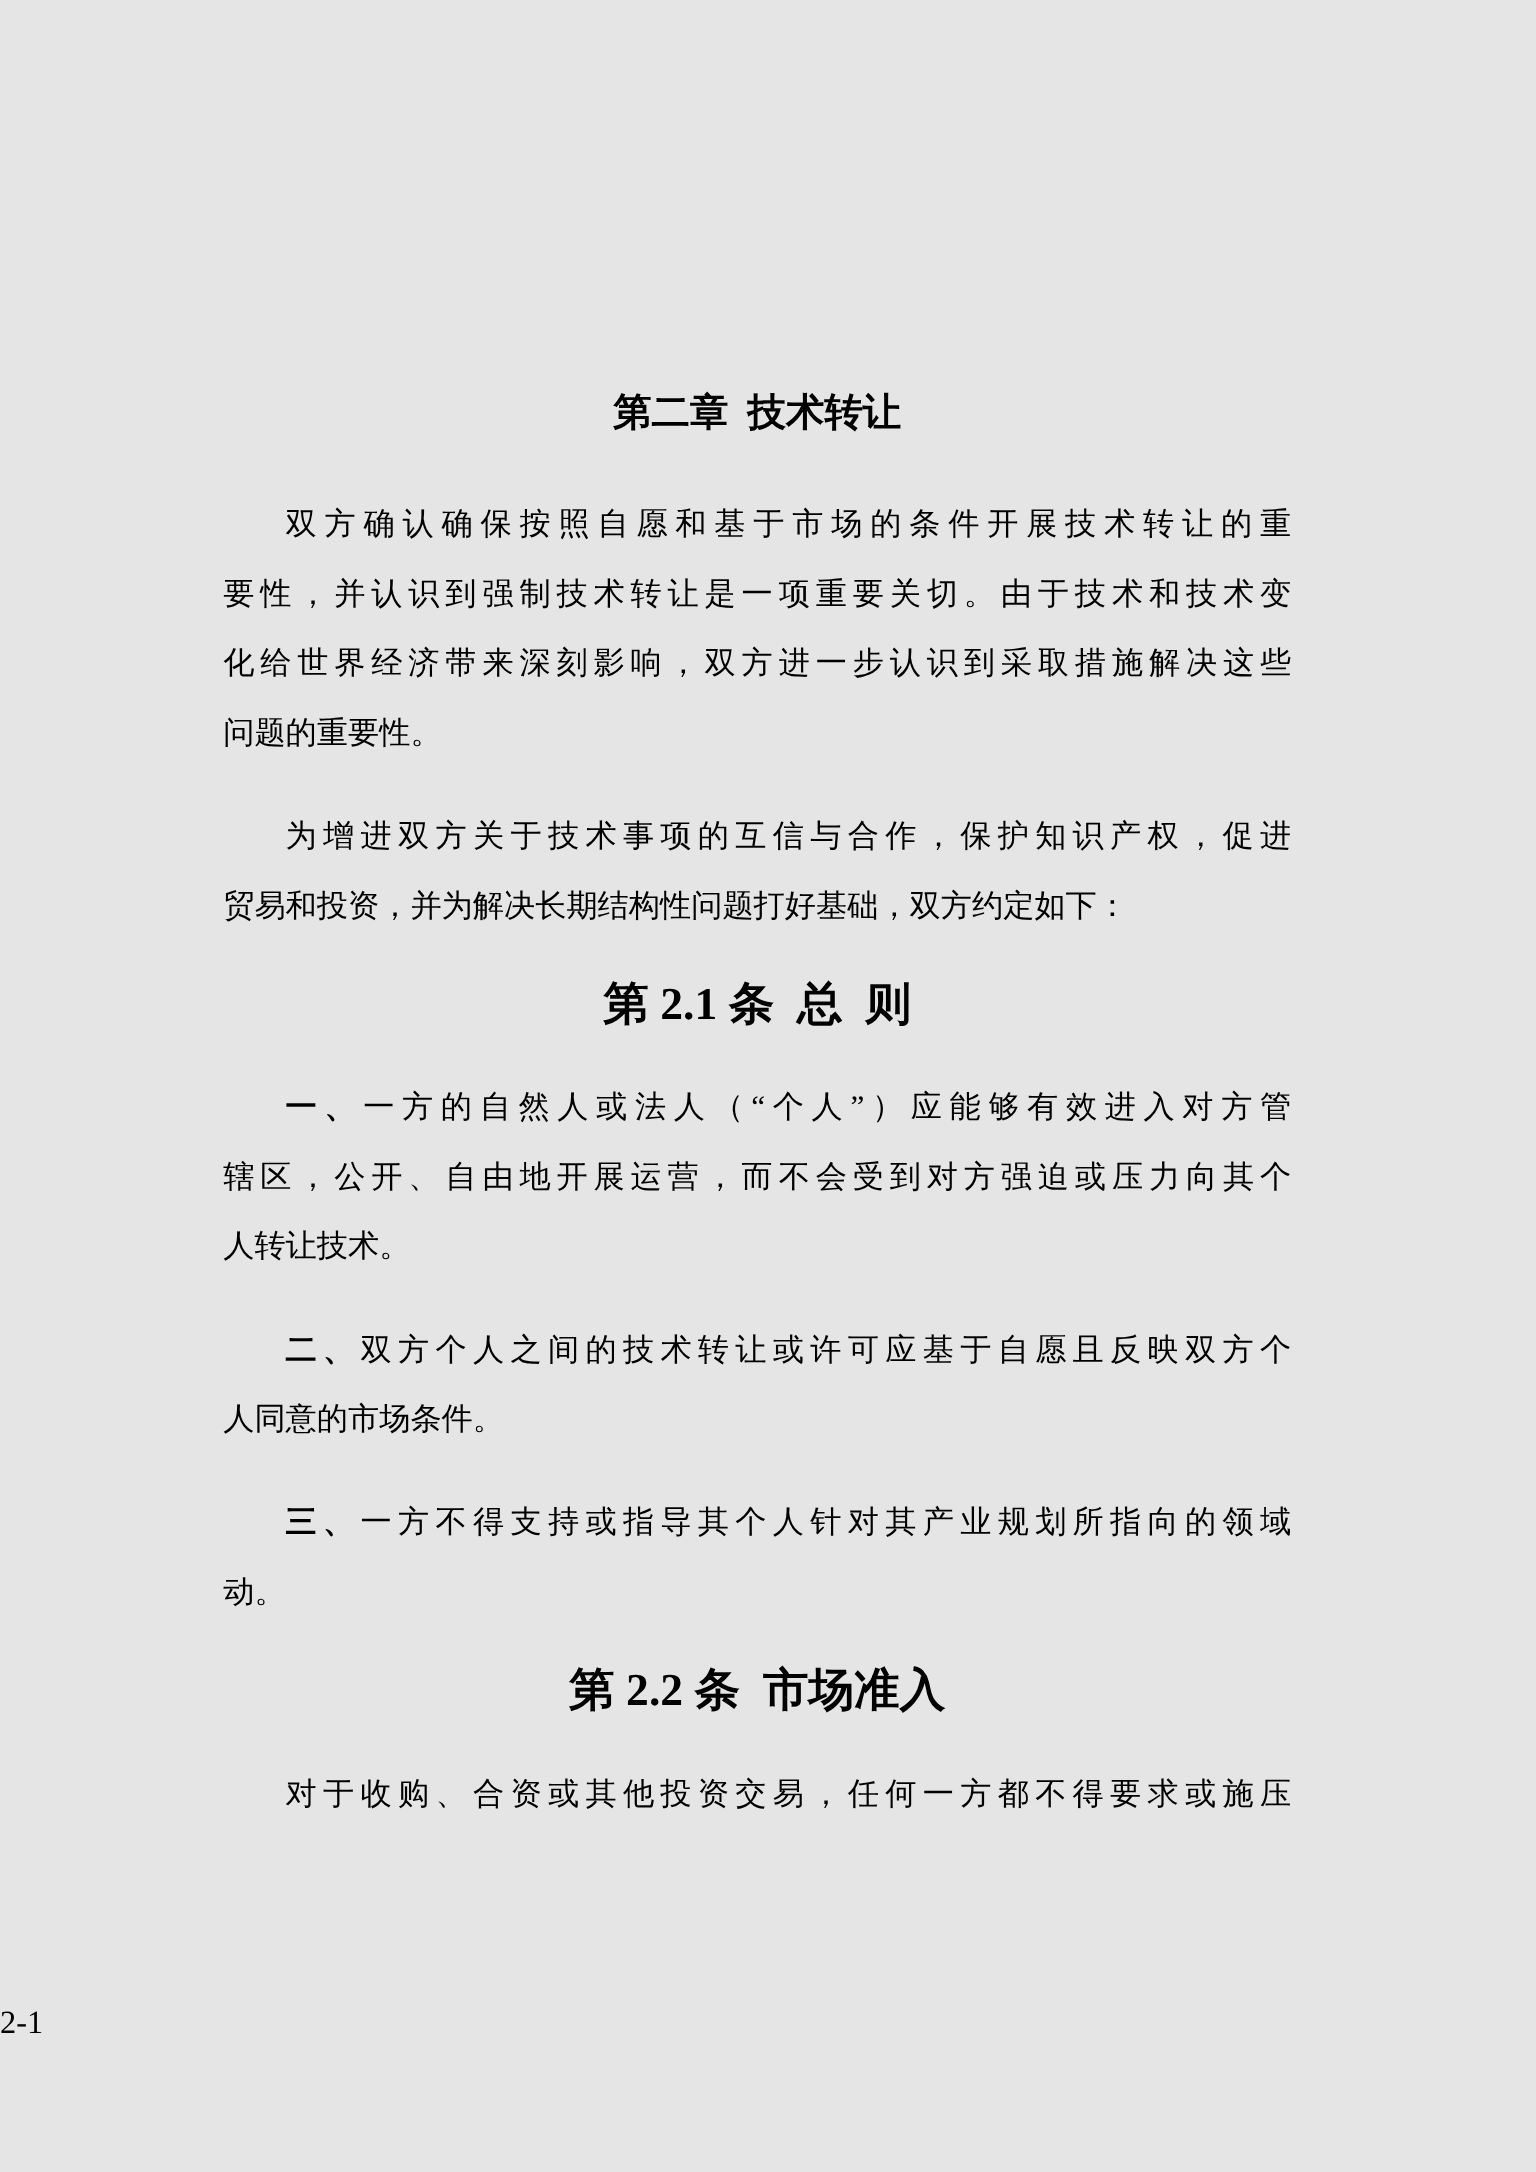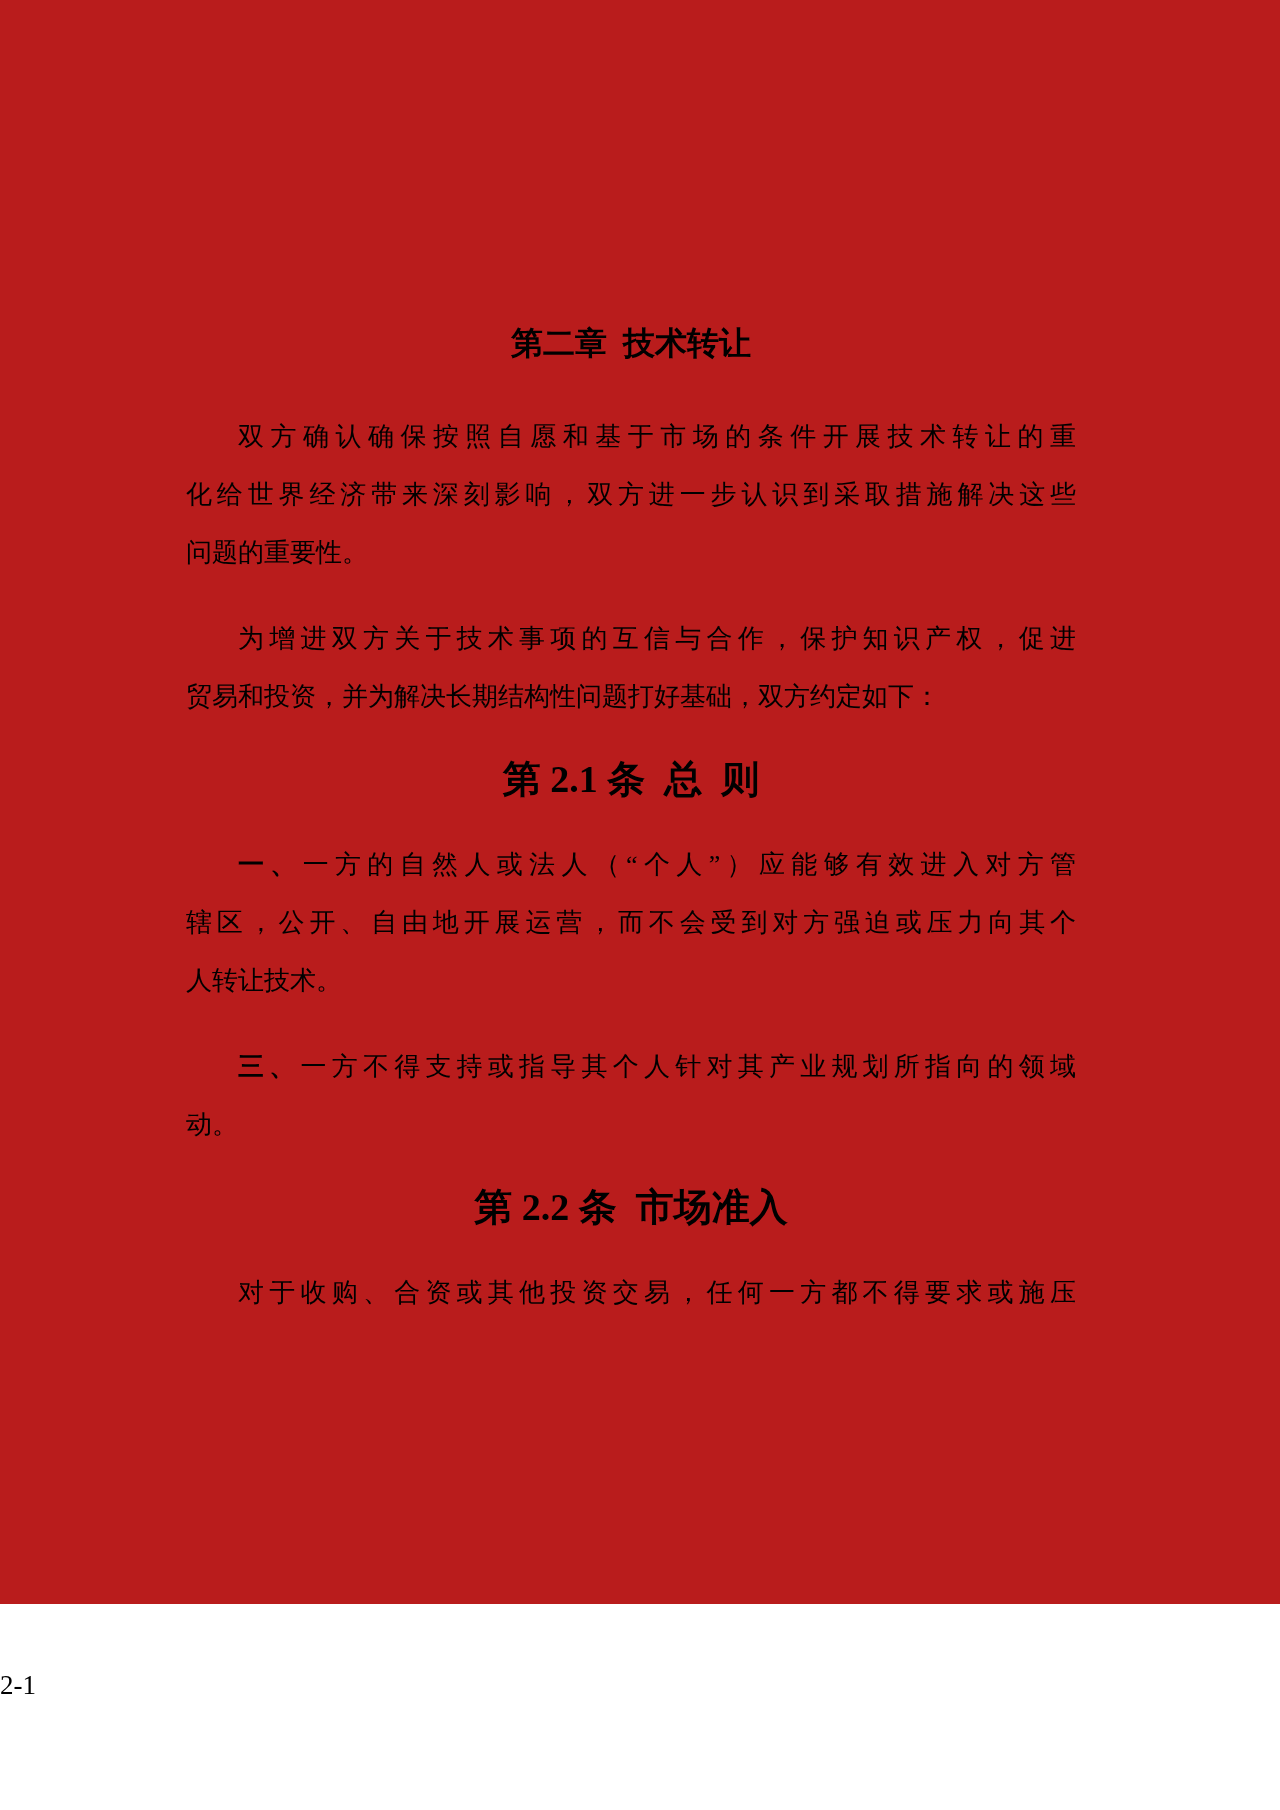--- a/index.html
+++ b/index.html
@@ -7,22 +7,22 @@
     width: 1280px;
     height: 1810px;
     background: #ffffff;
     overflow: hidden;
     font-family: "Liberation Serif", "DejaVu Serif", serif;
     color: #000000;
   }
   .page {
     position: relative;
     width: 1280px;
-    height: 1604px;
-    background: #b91c1c;
+    height: 1810px;
+    background: #e5e5e5;
   }
   .text-column {
     margin-left: 186px;
     width: 890px;
     padding-top: 320px;
   }
   .doc-title {
     font-size: 32px;
     font-weight: bold;
     text-align: center;
@@ -61,32 +61,37 @@
 </style>
 </head>
 <body>
 
 <div class="page">
   <div class="text-column">
     <div class="doc-title">第二章  技术转让</div>
     <div>
         <div class="para first">
           <div class="line indent fill">双方确认确保按照自愿和基于市场的条件开展技术转让的重</div>
+          <div class="line fill">要性，并认识到强制技术转让是一项重要关切。由于技术和技术变</div>
           <div class="line fill">化给世界经济带来深刻影响，双方进一步认识到采取措施解决这些</div>
           <div class="line">问题的重要性。</div>
         </div>
         <div class="para">
           <div class="line indent fill">为增进双方关于技术事项的互信与合作，保护知识产权，促进</div>
           <div class="line">贸易和投资，并为解决长期结构性问题打好基础，双方约定如下：</div>
         </div>
         <div class="art-heading">第 2.1 条  总  则</div>
         <div class="para">
           <div class="line indent fill"><span class="num-marker">一、</span>一方的自然人或法人（“个人”）应能够有效进入对方管</div>
           <div class="line fill">辖区，公开、自由地开展运营，而不会受到对方强迫或压力向其个</div>
           <div class="line">人转让技术。</div>
+        </div>
+        <div class="para">
+          <div class="line indent fill"><span class="num-marker">二、</span>双方个人之间的技术转让或许可应基于自愿且反映双方个</div>
+          <div class="line">人同意的市场条件。</div>
         </div>
         <div class="para">
           <div class="line indent fill"><span class="num-marker">三、</span>一方不得支持或指导其个人针对其产业规划所指向的领域</div>
           <div class="line">动。</div>
         </div>
         <div class="art-heading">第 2.2 条  市场准入</div>
         <div class="para">
           <div class="line indent fill">对于收购、合资或其他投资交易，任何一方都不得要求或施压</div>
         </div>
       </div>

